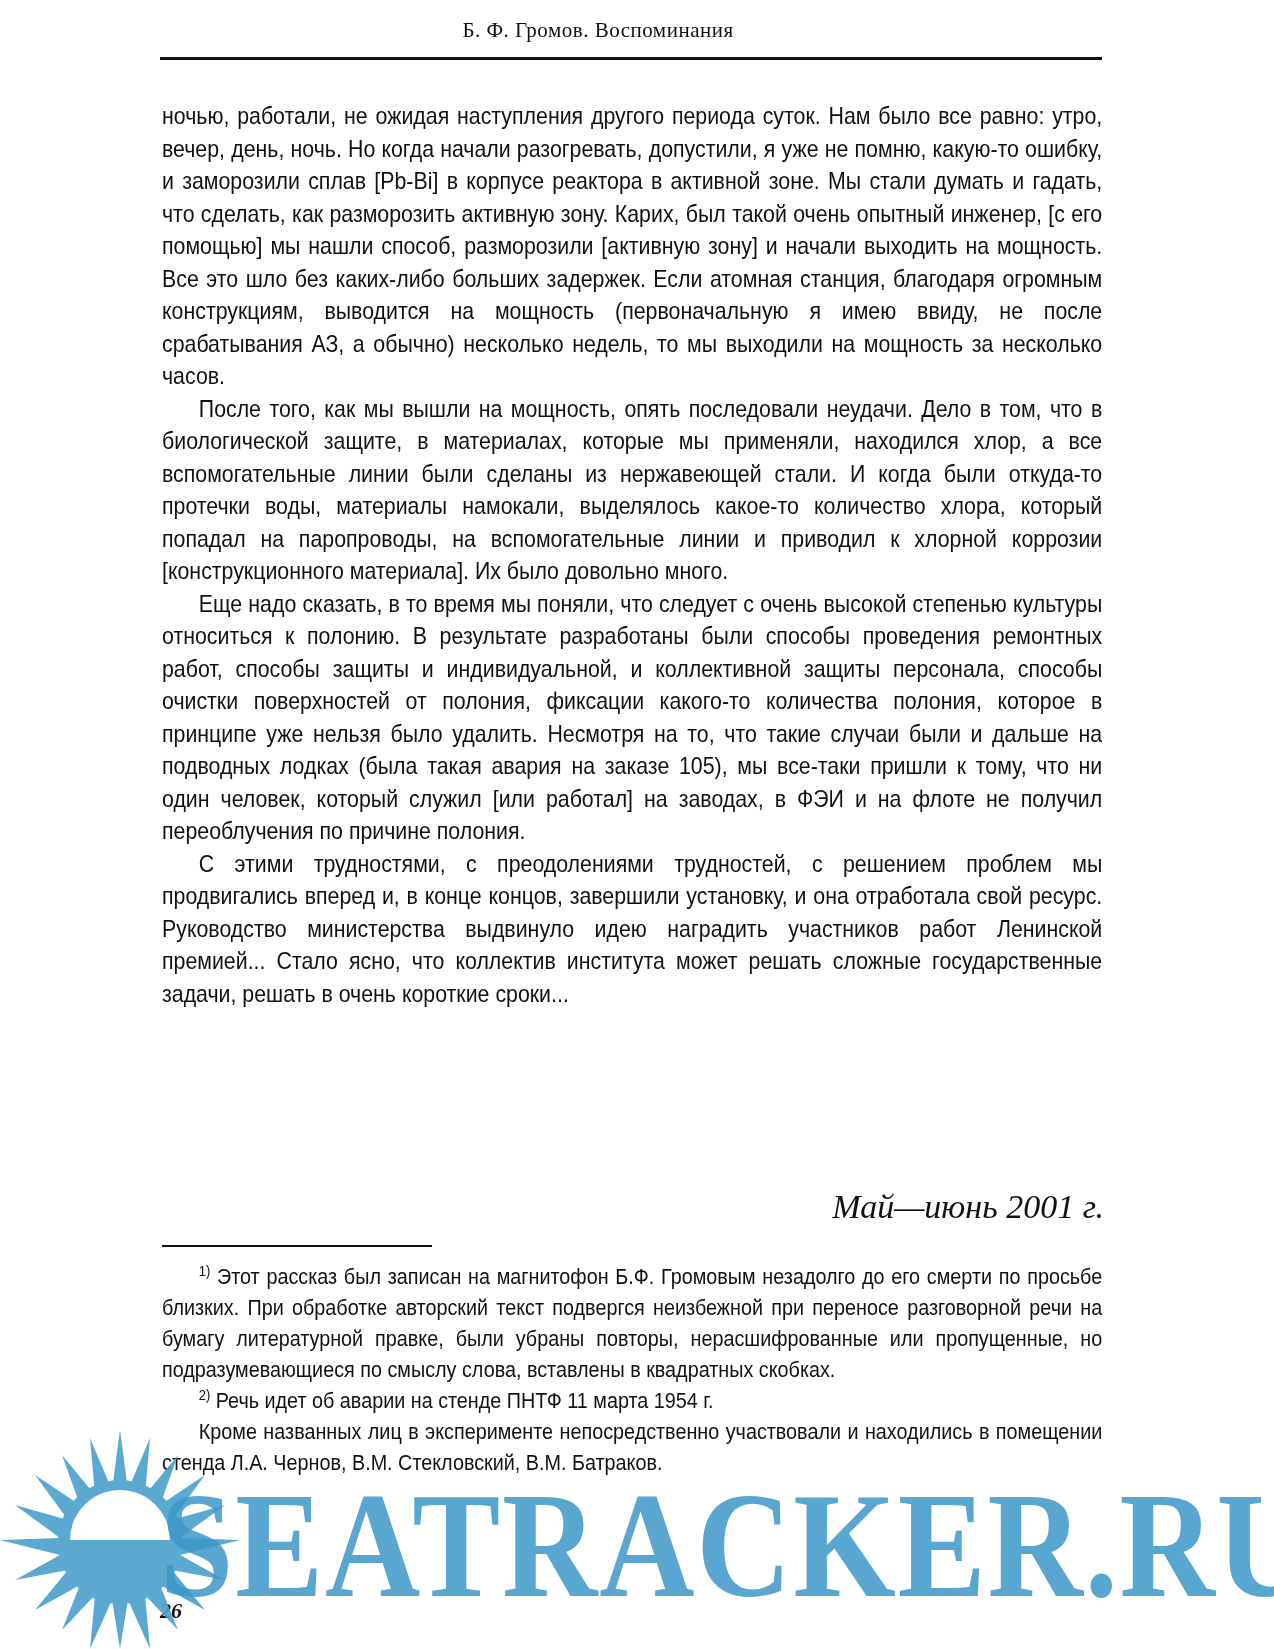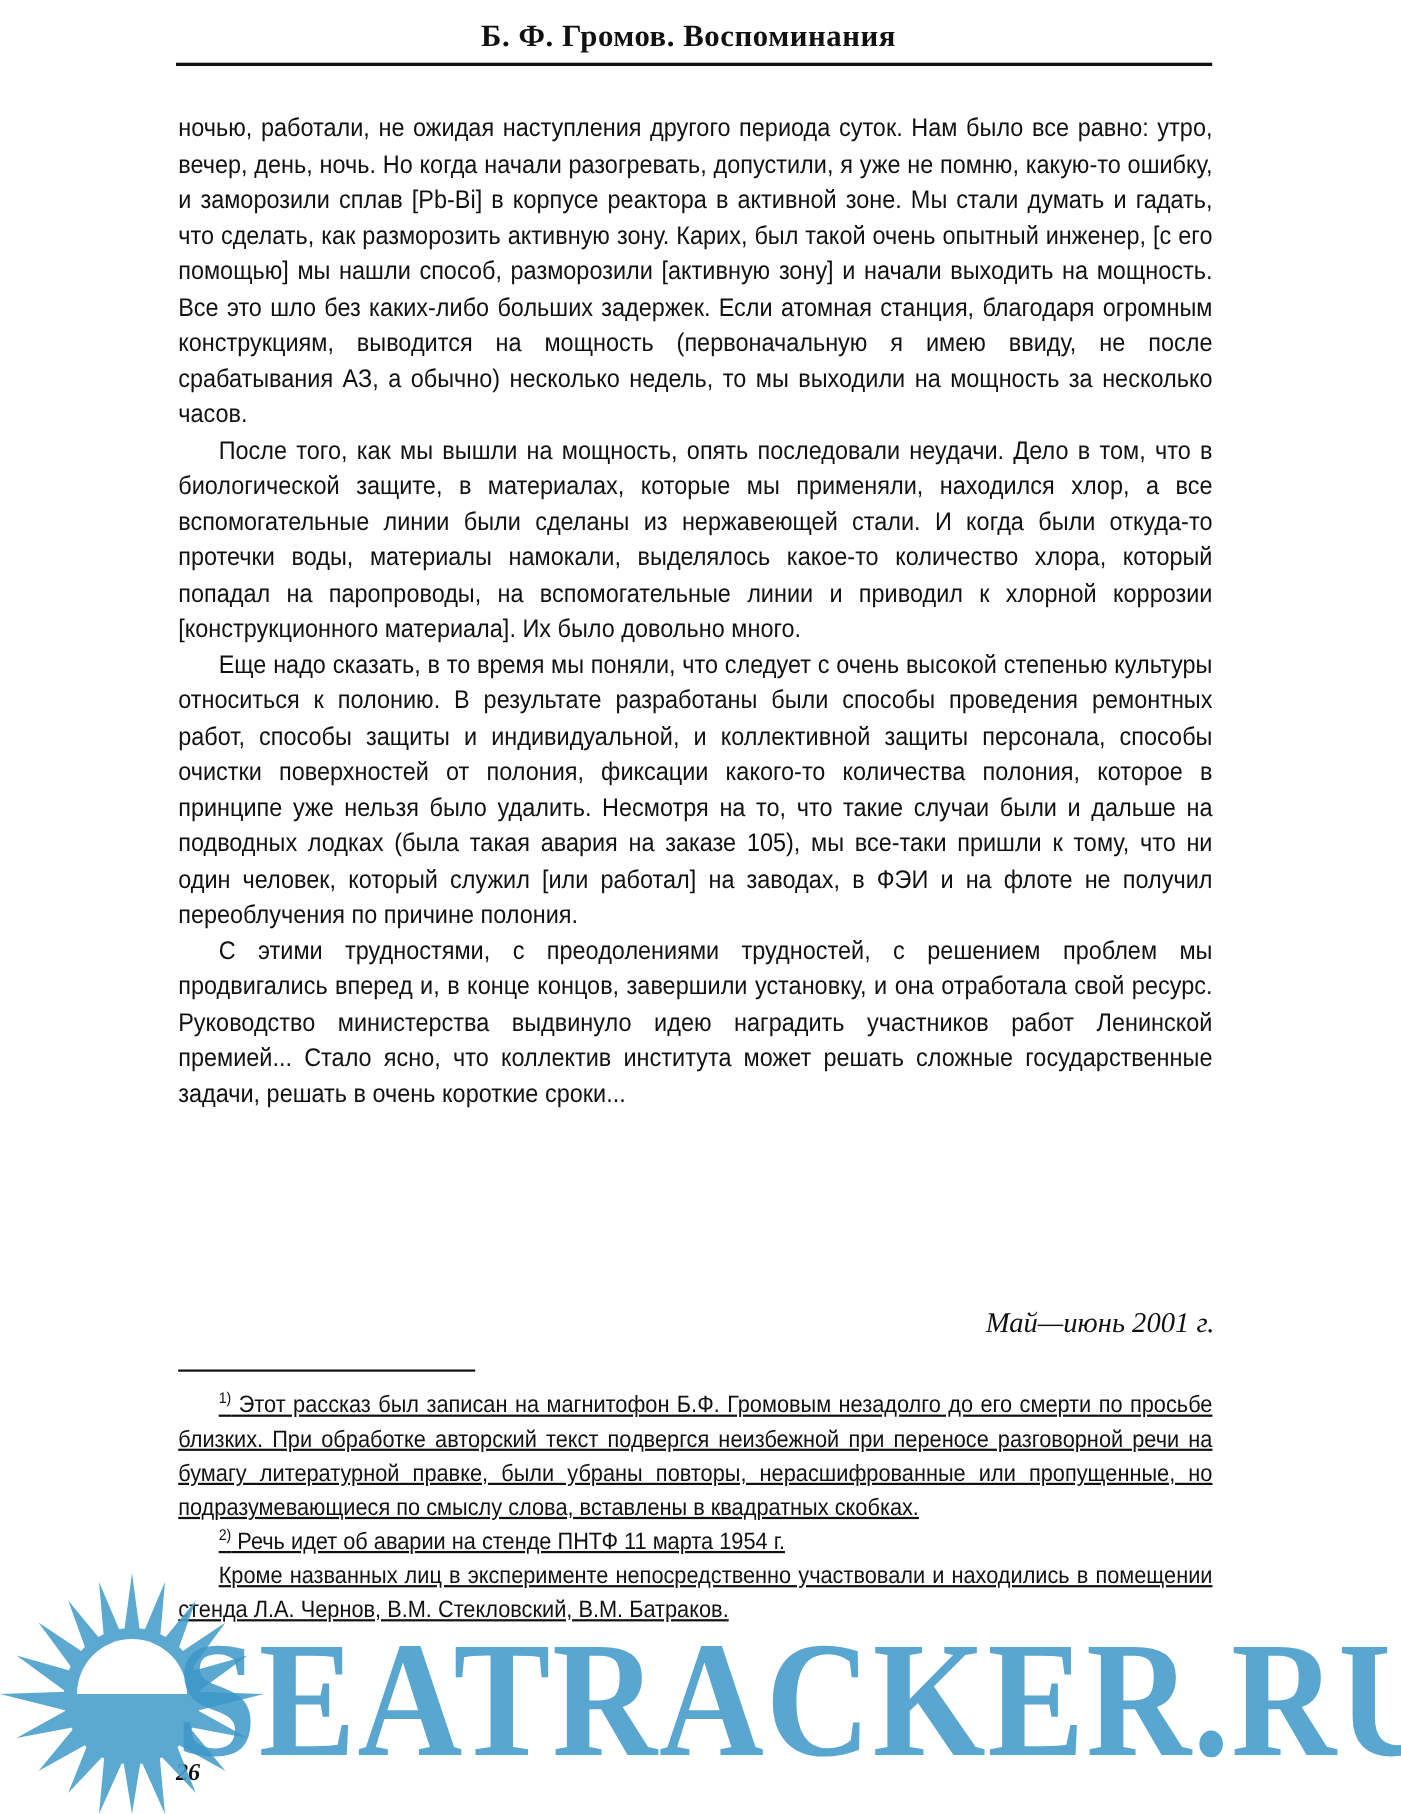--- a/index.html
+++ b/index.html
@@ -1,29 +1,29 @@
 <!DOCTYPE html>
 <html><head>
 <meta charset="utf-8">
 <style>
   html,body{margin:0;padding:0;background:#fff;}
   body{width:1274px;height:1649px;position:relative;overflow:hidden;color:#111;
        font-family:"Liberation Sans Narrow","Liberation Sans",sans-serif;}
-  .header{position:absolute;left:176px;top:18px;width:900px;text-align:center;
-          font-family:"Liberation Serif",serif;font-size:28px;font-weight:bold;letter-spacing:0.5px;}
+  .header{position:absolute;left:148px;top:18px;width:900px;text-align:center;
+          font-family:"Liberation Serif",serif;font-size:21px;font-weight:normal;letter-spacing:0.5px;}
   .header-rule{position:absolute;left:160px;top:57px;width:942px;height:3px;background:#111;}
   .body-text{position:absolute;left:162px;top:100px;width:940px;}
   .para{margin:0;font-size:23.2px;line-height:32.5px;text-align:justify;text-align-last:left;
         transform:scaleX(0.92);transform-origin:left top;width:1022px;}
   .para.indent{text-indent:40px;}
   .para + .para{margin-top:0;}
   .signature{position:absolute;right:170px;top:1188px;font-family:"Liberation Serif",serif;
-             font-style:italic;font-size:26px;}
+             font-style:italic;font-size:34px;}
   .fn-rule{position:absolute;left:162px;top:1245px;width:270px;height:2px;background:#111;}
-  .footnotes{position:absolute;left:162px;top:1262px;width:940px;text-decoration:underline;}
+  .footnotes{position:absolute;left:162px;top:1262px;width:940px;}
   .fn{margin:0;font-size:21.5px;line-height:31px;text-align:justify;text-align-last:left;
       transform:scaleX(0.92);transform-origin:left top;width:1022px;}
   .fn.indent{text-indent:40px;}
   .fn sup{font-size:14px;vertical-align:super;line-height:0;}
   .page-number{position:absolute;left:160px;top:1598px;font-family:"Liberation Serif",serif;
                font-style:italic;font-weight:bold;font-size:22px;}
   .wm-text{position:absolute;left:160px;top:1470px;font-family:"Liberation Serif",serif;font-weight:bold;
            font-size:150px;letter-spacing:2px;color:rgba(60,150,200,0.85);line-height:150px;
            transform:scaleX(0.88);transform-origin:left top;white-space:nowrap;}
   .sun{position:absolute;left:0;top:1430px;}

